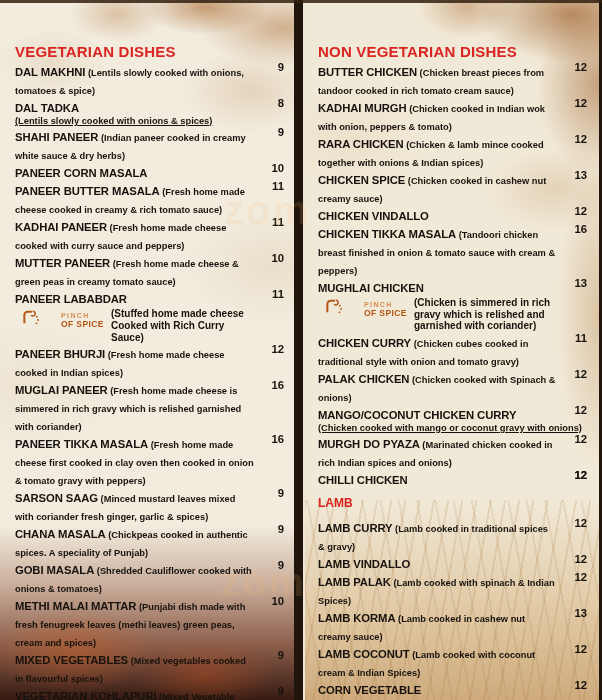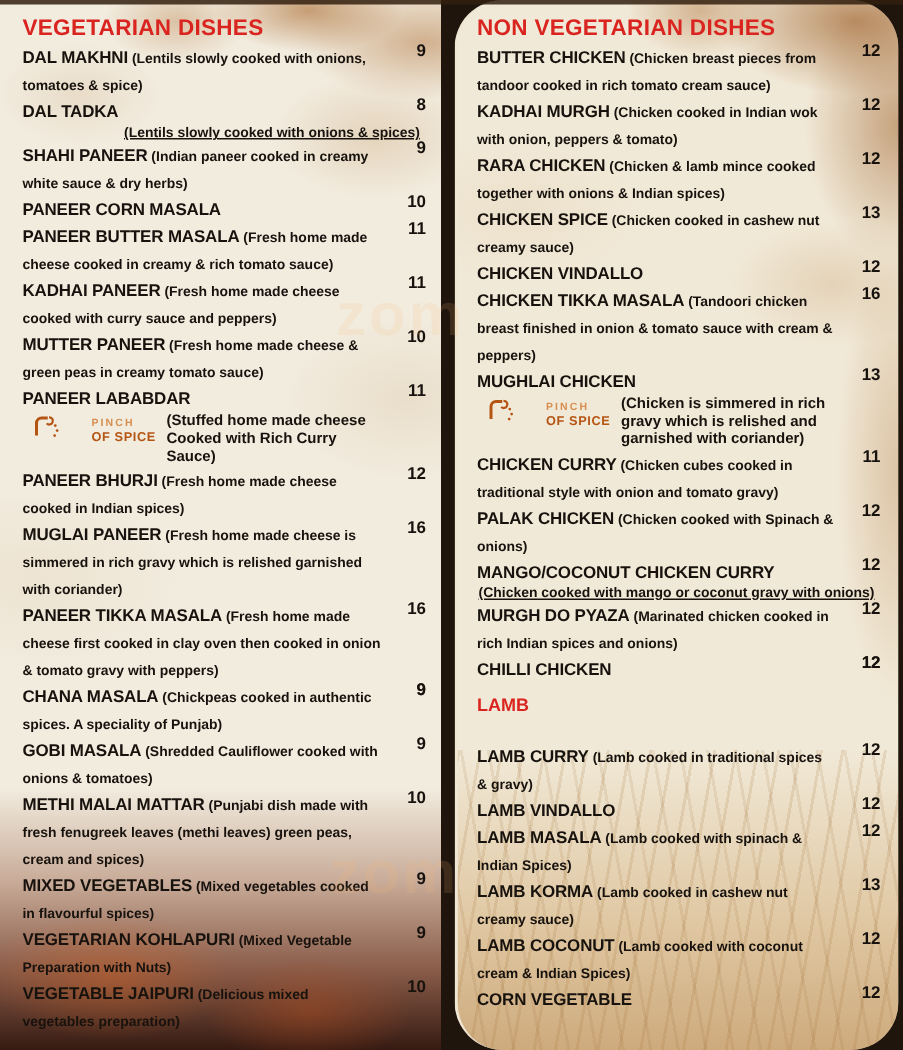--- a/index.html
+++ b/index.html
@@ -24,34 +24,34 @@
       radial-gradient(ellipse 120px 60px at 25% 72%, rgba(205,95,35,.45), transparent 70%),
       radial-gradient(ellipse 100px 50px at 70% 85%, rgba(190,80,30,.40), transparent 70%),
       linear-gradient(to bottom, rgba(110,45,18,0) 0%, rgba(125,55,25,.35) 35%, rgba(95,35,14,.72) 70%, rgba(42,13,5,.94) 100%);}
   .page-right{left:303px;width:294px;border-left:2px solid #efe6d4;background-color:#f1e9d7;
     background-image:
       radial-gradient(ellipse 130px 70px at 90% 2%, rgba(150,85,28,.62), transparent 70%),
       radial-gradient(ellipse 90px 130px at 100% 12%, rgba(150,85,28,.48), transparent 70%),
       radial-gradient(ellipse 70px 45px at 55% 1%, rgba(165,100,40,.40), transparent 70%),
       radial-gradient(ellipse 60px 220px at 100% 45%, rgba(170,110,50,.30), transparent 70%),
       radial-gradient(ellipse 100px 60px at 85% 27%, rgba(175,120,60,.20), transparent 70%),
-      radial-gradient(ellipse 120px 70px at 14% 20%, rgba(190,150,100,.10), transparent 70%); border-radius: 32px;}
+      radial-gradient(ellipse 120px 70px at 14% 20%, rgba(190,150,100,.10), transparent 70%);}
   .page-right::after{content:"";position:absolute;left:0;right:0;bottom:0;height:200px;z-index:0;pointer-events:none;
     background:
       repeating-linear-gradient(100deg, rgba(160,110,50,.16) 0 2px, transparent 2px 14px),
       repeating-linear-gradient(80deg, rgba(150,100,45,.12) 0 2px, transparent 2px 18px),
       linear-gradient(to bottom, rgba(190,140,70,0), rgba(198,150,85,.42) 60%, rgba(180,125,60,.58) 100%);}
   .content{position:relative;z-index:2;height:100%;box-sizing:border-box;}
   #content-left{padding:10px 10px 0 15px;}
   #content-right{padding:10px 12px 0 13px;}
-  .section-title{color:var(--red);font-weight:bold;}
+  .section-title{color:var(--red);font-weight:bold;margin-top:33px;}
   .section-title.large{font-size:15px;line-height:17px;letter-spacing:.2px;margin-bottom:2px;}
-  .section-title.small{font-size:12px;line-height:13px;margin-top:9px;margin-bottom:18px;}
+  .section-title.small{font-size:12px;line-height:13px;margin-top:9px;margin-bottom:8px;}
   .item{position:relative;padding-right:30px;color:var(--text);font-weight:bold;}
-  .txt{display:inline;text-align:right;}
+  .txt{display:inline;}
   .nm{font-size:11.3px;line-height:11.4px;letter-spacing:-.1px;}
   .ds{font-size:9.3px;line-height:11.4px;}
   .ds.block{display:block;margin-right:-26px;text-decoration:underline;}
   .price{position:absolute;right:0;top:0;font-size:11.3px;line-height:11.4px;}
   .item.centered{padding-right:26px;}
   .item.centered .txt{display:block;text-align:left;}
   .logo-row{display:flex;align-items:flex-start;gap:6px;padding-left:6px;padding-right:26px;margin:1px 0;}
   .logo{flex:0 0 auto;width:84px;display:flex;align-items:center;gap:20px;}
   .logo-words{display:block;line-height:8px;}
   .lw1{display:block;color:var(--lol);font-size:7px;font-weight:bold;letter-spacing:1.4px;}
@@ -92,21 +92,21 @@
             <span class="logo-words">
               <span class="lw1">PINCH</span>
               <span class="lw2">OF SPICE</span>
             </span>
           </span>
           <span class="logo-desc">(Stuffed home made cheese Cooked with Rich Curry Sauce)</span>
         </div>
         <div class="item"><span class="txt"><span class="nm">PANEER BHURJI</span><span class="ds"> (Fresh home made cheese cooked in Indian spices)</span></span><span class="price">12</span></div>
         <div class="item"><span class="txt"><span class="nm">MUGLAI PANEER</span><span class="ds"> (Fresh home made cheese is simmered in rich gravy which is relished garnished with coriander)</span></span><span class="price">16</span></div>
         <div class="item"><span class="txt"><span class="nm">PANEER TIKKA MASALA</span><span class="ds"> (Fresh home made cheese first cooked in clay oven then cooked in onion &amp; tomato gravy with peppers)</span></span><span class="price">16</span></div>
-        <div class="item"><span class="price">9</span></div>
+        <div class="item"><span class="txt"><span class="nm">SARSON SAAG</span><span class="ds"> (Minced mustard leaves mixed with coriander fresh ginger, garlic &amp; spices)</span></span><span class="price">9</span></div>
         <div class="item"><span class="txt"><span class="nm">CHANA MASALA</span><span class="ds"> (Chickpeas cooked in authentic spices. A speciality of Punjab)</span></span><span class="price">9</span></div>
         <div class="item"><span class="txt"><span class="nm">GOBI MASALA</span><span class="ds"> (Shredded Cauliflower cooked with onions &amp; tomatoes)</span></span><span class="price">9</span></div>
         <div class="item"><span class="txt"><span class="nm">METHI MALAI MATTAR</span><span class="ds"> (Punjabi dish made with fresh fenugreek leaves (methi leaves) green peas, cream and spices)</span></span><span class="price">10</span></div>
         <div class="item"><span class="txt"><span class="nm">MIXED VEGETABLES</span><span class="ds"> (Mixed vegetables cooked in flavourful spices)</span></span><span class="price">9</span></div>
         <div class="item"><span class="txt"><span class="nm">VEGETARIAN KOHLAPURI</span><span class="ds"> (Mixed Vegetable Preparation with Nuts)</span></span><span class="price">9</span></div>
         <div class="item"><span class="txt"><span class="nm">VEGETABLE JAIPURI</span><span class="ds"> (Delicious mixed vegetables preparation)</span></span><span class="price">10</span></div>
       </div>
   </div>
   <div class="page page-right">
     <div class="content" id="content-right">
@@ -139,21 +139,21 @@
         </div>
         <div class="item"><span class="txt"><span class="nm">CHICKEN CURRY</span><span class="ds"> (Chicken cubes cooked in traditional style with onion and tomato gravy)</span></span><span class="price">11</span></div>
         <div class="item"><span class="txt"><span class="nm">PALAK CHICKEN</span><span class="ds"> (Chicken cooked with Spinach &amp; onions)</span></span><span class="price">12</span></div>
         <div class="item"><span class="txt"><span class="nm">MANGO/COCONUT CHICKEN CURRY</span><span class="ds block">(Chicken cooked with mango or coconut gravy with onions)</span></span><span class="price">12</span></div>
         <div class="item"><span class="txt"><span class="nm">MURGH DO PYAZA</span><span class="ds"> (Marinated chicken cooked in rich Indian spices and onions)</span></span><span class="price">12</span></div>
         <div class="item"><span class="price">12</span></div>
         <div class="item"><span class="txt"><span class="nm">CHILLI CHICKEN</span></span><span class="price">12</span></div>
         <div class="section-title small">LAMB</div>
         <div class="item"><span class="txt"><span class="nm">LAMB CURRY</span><span class="ds"> (Lamb cooked in traditional spices &amp; gravy)</span></span><span class="price">12</span></div>
         <div class="item"><span class="txt"><span class="nm">LAMB VINDALLO</span></span><span class="price">12</span></div>
-        <div class="item"><span class="txt"><span class="nm">LAMB MASALA</span><span class="ds"> (Lamb cooked with spinach &amp; Indian Spices)</span></span><span class="price">12</span></div>
+        <div class="item"><span class="txt"><span class="nm">LAMB PALAK</span><span class="ds"> (Lamb cooked with spinach &amp; Indian Spices)</span></span><span class="price">12</span></div>
         <div class="item"><span class="txt"><span class="nm">LAMB KORMA</span><span class="ds"> (Lamb cooked in cashew nut creamy sauce)</span></span><span class="price">13</span></div>
         <div class="item"><span class="txt"><span class="nm">LAMB COCONUT</span><span class="ds"> (Lamb cooked with coconut cream &amp; Indian Spices)</span></span><span class="price">12</span></div>
         <div class="item"><span class="txt"><span class="nm">CORN VEGETABLE</span></span><span class="price">12</span></div>
       </div>
   </div>
   <div class="wm" id="wm1">zom</div>
   <div class="wm" id="wm2">zom</div>
 </div>
 
 </body></html>

